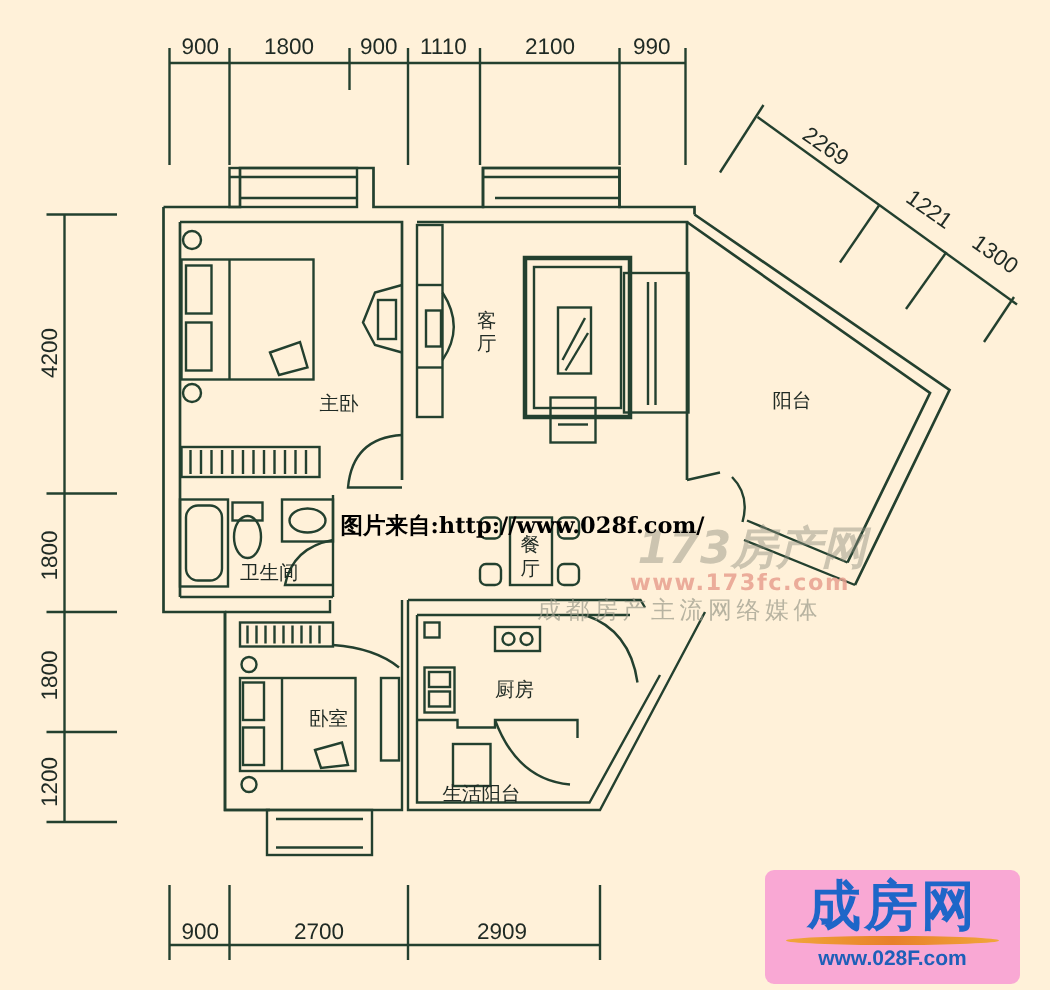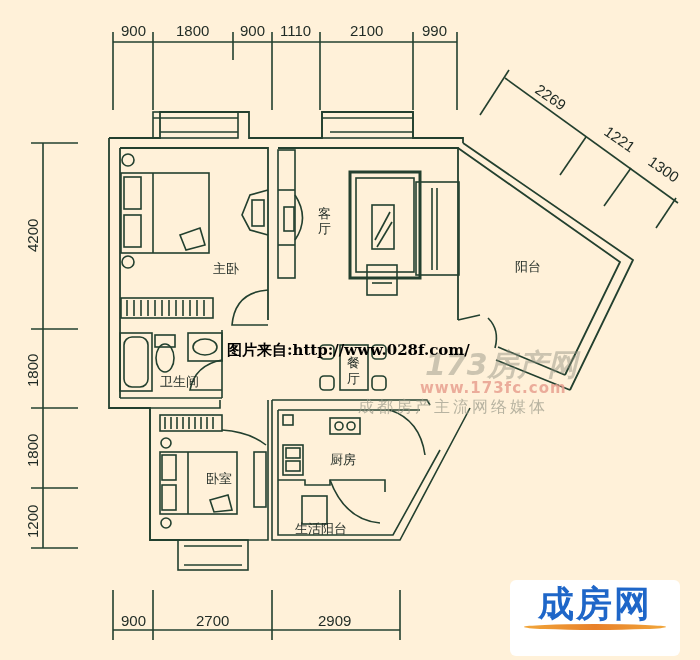--- a/index.html
+++ b/index.html
@@ -4,21 +4,21 @@
 <style>
   html, body { margin: 0; padding: 0; background: #fff1d9; }
   body { width: 700px; height: 660px; position: relative; overflow: hidden; font-family: "DejaVu Sans", sans-serif; }
   svg { position: absolute; left: 0; top: 0; }
   .dim { font-family: "Liberation Sans", "DejaVu Sans", sans-serif; font-size: 15px; fill: #1f2a24; }
   .room { font-family: "DejaVu Sans", sans-serif; font-size: 13px; fill: #1f2a24; }
   .wm-source { font-family: "DejaVu Serif", serif; font-size: 15px; font-weight: bold; fill: #000; }
   .wm-brand { font-family: "DejaVu Sans", sans-serif; font-size: 30px; font-style: italic; font-weight: bold; fill: #8f8f80; opacity: 0.45; }
   .wm-url { font-family: "DejaVu Sans", sans-serif; font-size: 15px; font-weight: bold; fill: #e8a090; opacity: 0.85; letter-spacing: 1px; }
   .wm-tag { font-family: "DejaVu Sans", sans-serif; font-size: 16px; fill: #9a9a8a; opacity: 0.7; letter-spacing: 3px; }
-  .logo-box { position: absolute; left: 510px; top: 580px; width: 170px; height: 76px; background: #ffffff; border-radius: 6px; }
+  .logo-box { position: absolute; left: 510px; top: 580px; width: 170px; height: 76px; background: #f9a8d4; border-radius: 6px; }
   .logo-cn { position: absolute; left: 0; top: 0; width: 170px; text-align: center; font-family: "DejaVu Sans", sans-serif; font-weight: bold; font-size: 36px; color: #1e66c8; letter-spacing: 2px; }
   .logo-swoosh { position: absolute; left: 14px; top: 44px; width: 142px; height: 6px; background: linear-gradient(90deg, #f1a63a, #e8802a, #f1a63a); border-radius: 50%; }
   .logo-url { position: absolute; left: 0; top: 50px; width: 170px; text-align: center; font-family: "Liberation Sans", sans-serif; font-weight: bold; font-size: 14px; color: #1e5fb8; }
 </style>
 </head>
 <body>
 
 <svg width="700" height="660" viewBox="0 0 700 660">
   <g stroke="#23402f" fill="none" stroke-width="1.6">
 
@@ -225,13 +225,14 @@
 
   <text class="wm-brand" x="425" y="375">173房产网</text>
   <text class="wm-url" x="420" y="393">www.173fc.com</text>
   <text class="wm-tag" x="358" y="412">成都房产主流网络媒体</text>
   <text class="wm-source" x="227" y="355">图片来自:http://www.028f.com/</text>
 </svg>
 
 <div class="logo-box">
   <div class="logo-cn">成房网</div>
   <div class="logo-swoosh"></div>
+  <div class="logo-url">www.028F.com</div>
 </div>
 
 </body></html>

